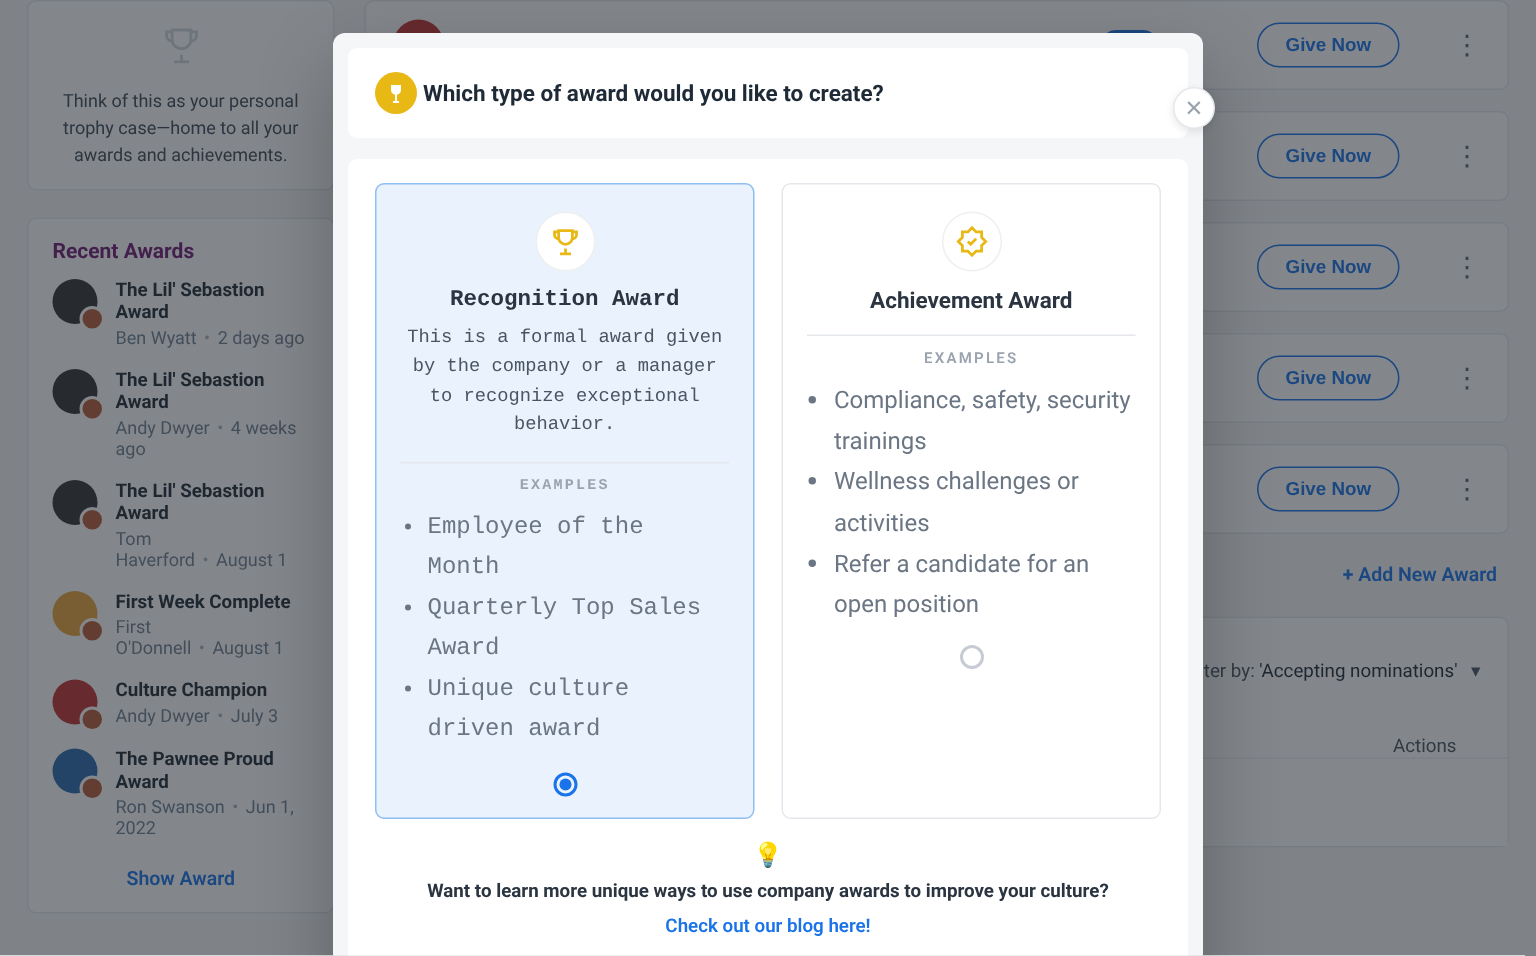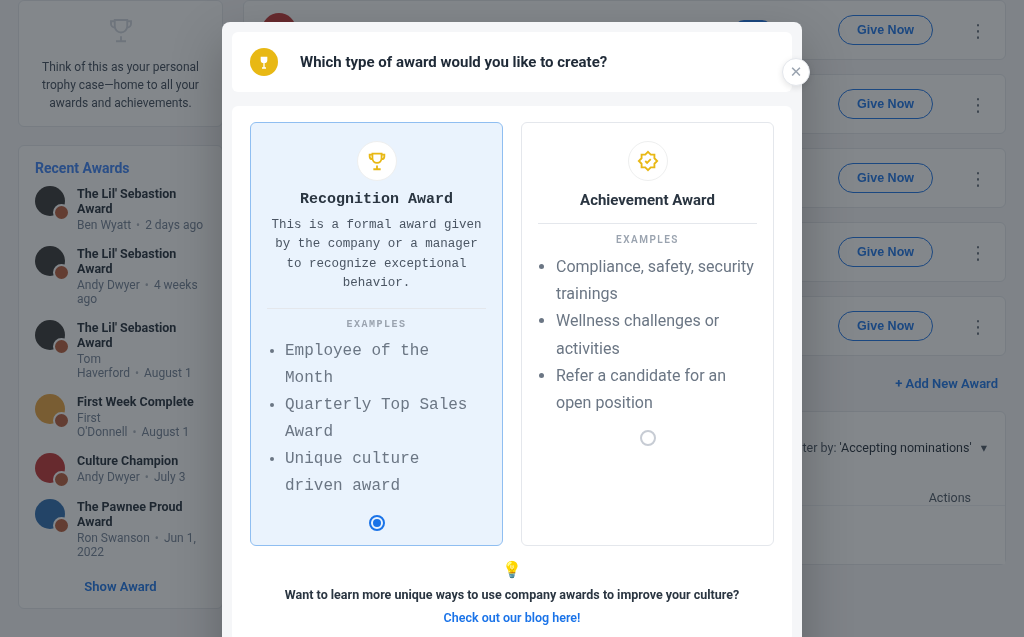--- a/index.html
+++ b/index.html
@@ -16,21 +16,21 @@
 .backdrop {
   position: absolute; inset: 0;
   display: flex;
   gap: 20px;
   padding: 0 18px;
 }
 .sidebar { width: 205px; flex-shrink: 0; display:flex; flex-direction:column; gap:18px; }
 .card { background:#fff; border:1px solid #e4e7ec; border-radius:6px; padding:14px 16px; }
 .trophy-hint { text-align:center; color:#3e4a59; font-size:12px; line-height:1.5; }
 .trophy-hint .icon { display:block; margin:0 auto 8px; color:#d0d5dd; }
-.recent-title { font-weight:700; font-size:14px; color:#3b82f6; margin-bottom:10px; }
+.recent-title { font-weight:700; font-size:14px; color:#701a75; margin-bottom:10px; }
 .recent-item { display:flex; gap:10px; margin-bottom:14px;margin-top:10px; }
 .av-wrap { position:relative; width:32px; height:32px; flex-shrink:0; }
 .av-main { width:30px; height:30px; border-radius:50%; background:#333; }
 .av-main.fw { background:#e8a23c; }
 .av-main.cc { background:#c13232; }
 .av-main.pp { background:#2b6cb0; }
 .av-sub { position:absolute; bottom:-3px; right:-3px; width:17px; height:17px; border-radius:50%; background:#b85c3a; border:2px solid #fff; }
 .ri-title { font-weight:700; font-size:12.5px; color:#1f2a37; }
 .ri-meta { font-size:12px; color:#728095; margin-top:2px; }
 .ri-meta .dot::before { content:"•"; margin:0 5px; color:#aab2bd; }
@@ -60,21 +60,21 @@
   width:580px; background:#f5f6f8; border-radius:8px; padding:10px;
   box-shadow:0 20px 50px rgba(0,0,0,0.25);
 }
 .close-x {
   position:absolute; top:36px; right:-8px; width:28px; height:28px; border-radius:50%;
   background:#fff; border:1px solid #e4e7ec; color:#9aa3af; display:flex;
   align-items:center; justify-content:center; font-size:15px; cursor:pointer;
   box-shadow:0 2px 6px rgba(0,0,0,0.1);
 }
 .m-card { background:#fff; border-radius:6px; padding:16px 18px; margin-bottom:14px; }
-.m-header { display:flex; align-items:center; gap:22px; }
+.m-header { display:flex; align-items:center; gap:4px; }
 .m-header .hicon { width:28px; height:28px; border-radius:50%; background:#e8b814; display:flex; align-items:center; justify-content:center; color:#fff; }
 .m-header h2 { font-size:15px; font-weight:700; color:#1f2a37; }
 
 .choices { display:flex; gap:18px; }
 .choice { flex:1; border:1px solid #e4e7ec; border-radius:6px; padding:18px 16px 14px; text-align:center; cursor:pointer; }
 .choice.selected { background:#eaf3fd; border-color:#8fbef1;font-family:Liberation Mono, monospace; }
 .choice .cicon { width:40px; height:40px; border-radius:50%; background:#fff; border:1px solid #eeefef; display:flex; align-items:center; justify-content:center; margin:0 auto 10px; }
 .choice h3 { font-size:15px; font-weight:700; color:#2a3541; margin-bottom:8px; }
 .choice p.desc { font-size:12.5px; color:#4a5563; line-height:1.55; text-align:center; }
 .choice hr { border:none; border-top:1px solid #e4e7ec; margin:14px 0 10px; }

